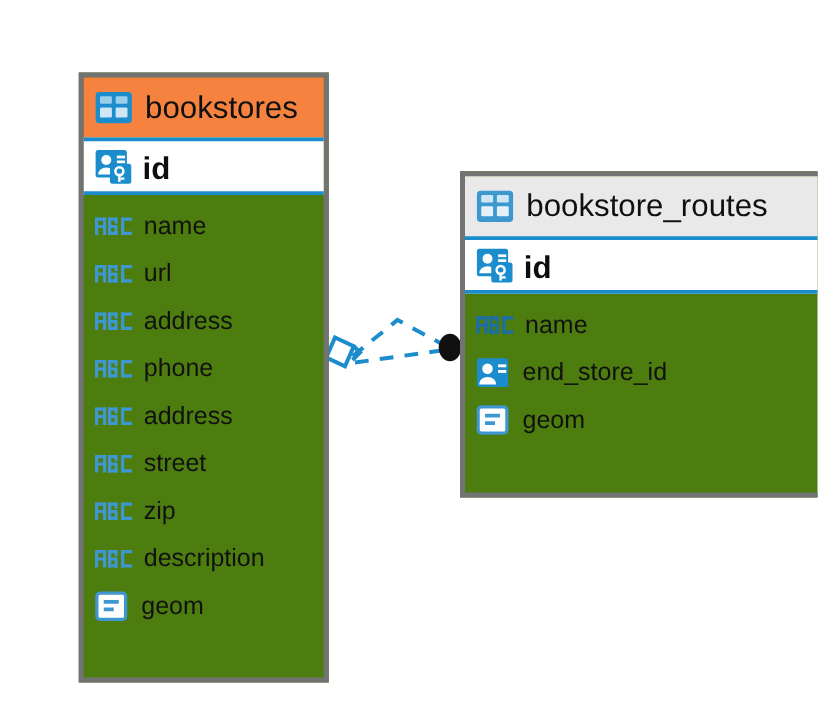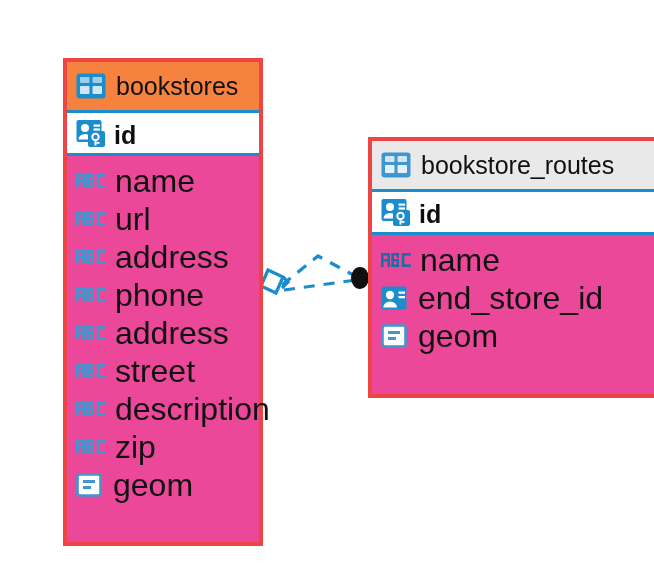--- a/index.html
+++ b/index.html
@@ -28,22 +28,22 @@
     position: absolute;
     left: 0; top: 0;
     width: 654px; height: 570px;
     pointer-events: none;
   }
 
   
   .entity {
     position: absolute;
     box-sizing: border-box;
-    border: 4px solid #ef4444;
-    background: #ec4899;
+    border: 4px solid #737373;
+    background: #4d7c0f;
   }
 
   .entity-header {
     display: flex;
     align-items: center;
     box-sizing: border-box;
     padding: 4px 10px 4px 9px;
     height: 48px;
     gap: 10px;
   }
@@ -78,21 +78,21 @@
   .field-list {
     padding: 6px 10px 8px 9px;
   }
   .field-row {
     display: flex;
     align-items: center;
     gap: 9px;
     height: 38px;
   }
   .field-row .field-name {
-    font-size: 32px;
+    font-size: 20px;
     color: #111111;
     line-height: 1;
     white-space: nowrap;
   }
 
   
   .icon {
     flex: 0 0 auto;
     display: inline-flex;
     align-items: center;
@@ -312,44 +312,44 @@
                 <rect x="10.4" y="9" width="7.6" height="2.4"></rect>
               <rect x="10.4" y="14.4" width="7.6" height="2.6"></rect>
               <rect x="15.6" y="3" width="2.4" height="5"></rect>
                 <rect x="15.6" y="11" width="2.4" height="6"></rect>
               <rect x="20.8" y="3" width="2.6" height="14"></rect>
               <rect x="20.8" y="3" width="9" height="2.6"></rect>
                 <rect x="20.8" y="14.4" width="9" height="2.6"></rect>
             </g>
           </svg>
         </span>
+        <span class="field-name">zip</span>
+      </div>
+
+      <div class="field-row">
+        <span class="icon icon-abc">
+          <svg viewBox="0 0 30 20" width="30" height="20" xmlns="http://www.w3.org/2000/svg">
+            <g fill="#3f97d0">
+              <rect x="0" y="3" width="2.6" height="14"></rect>
+                <rect x="6.4" y="3" width="2.6" height="14"></rect>
+              <rect x="0" y="3" width="9" height="2.6"></rect>
+                <rect x="0" y="9" width="9" height="2.4"></rect>
+              <rect x="10.4" y="3" width="2.6" height="14"></rect>
+              <rect x="10.4" y="3" width="7.6" height="2.6"></rect>
+                <rect x="10.4" y="9" width="7.6" height="2.4"></rect>
+              <rect x="10.4" y="14.4" width="7.6" height="2.6"></rect>
+              <rect x="15.6" y="3" width="2.4" height="5"></rect>
+                <rect x="15.6" y="11" width="2.4" height="6"></rect>
+              <rect x="20.8" y="3" width="2.6" height="14"></rect>
+              <rect x="20.8" y="3" width="9" height="2.6"></rect>
+                <rect x="20.8" y="14.4" width="9" height="2.6"></rect>
+            </g>
+          </svg>
+        </span>
         <span class="field-name">description</span>
-      </div>
-
-      <div class="field-row">
-        <span class="icon icon-abc">
-          <svg viewBox="0 0 30 20" width="30" height="20" xmlns="http://www.w3.org/2000/svg">
-            <g fill="#3f97d0">
-              <rect x="0" y="3" width="2.6" height="14"></rect>
-                <rect x="6.4" y="3" width="2.6" height="14"></rect>
-              <rect x="0" y="3" width="9" height="2.6"></rect>
-                <rect x="0" y="9" width="9" height="2.4"></rect>
-              <rect x="10.4" y="3" width="2.6" height="14"></rect>
-              <rect x="10.4" y="3" width="7.6" height="2.6"></rect>
-                <rect x="10.4" y="9" width="7.6" height="2.4"></rect>
-              <rect x="10.4" y="14.4" width="7.6" height="2.6"></rect>
-              <rect x="15.6" y="3" width="2.4" height="5"></rect>
-                <rect x="15.6" y="11" width="2.4" height="6"></rect>
-              <rect x="20.8" y="3" width="2.6" height="14"></rect>
-              <rect x="20.8" y="3" width="9" height="2.6"></rect>
-                <rect x="20.8" y="14.4" width="9" height="2.6"></rect>
-            </g>
-          </svg>
-        </span>
-        <span class="field-name">zip</span>
       </div>
 
       <div class="field-row">
         <span class="icon icon-geom">
           <svg viewBox="0 0 28 26" width="28" height="26" xmlns="http://www.w3.org/2000/svg">
             <rect x="1.5" y="2.5" width="23" height="21" rx="2.5" fill="#ffffff" stroke="#3f97d0" stroke-width="2.6"></rect>
             <rect x="7" y="8" width="12" height="3" fill="#3f97d0"></rect>
             <rect x="7" y="14" width="8" height="3" fill="#3f97d0"></rect>
           </svg>
         </span>

